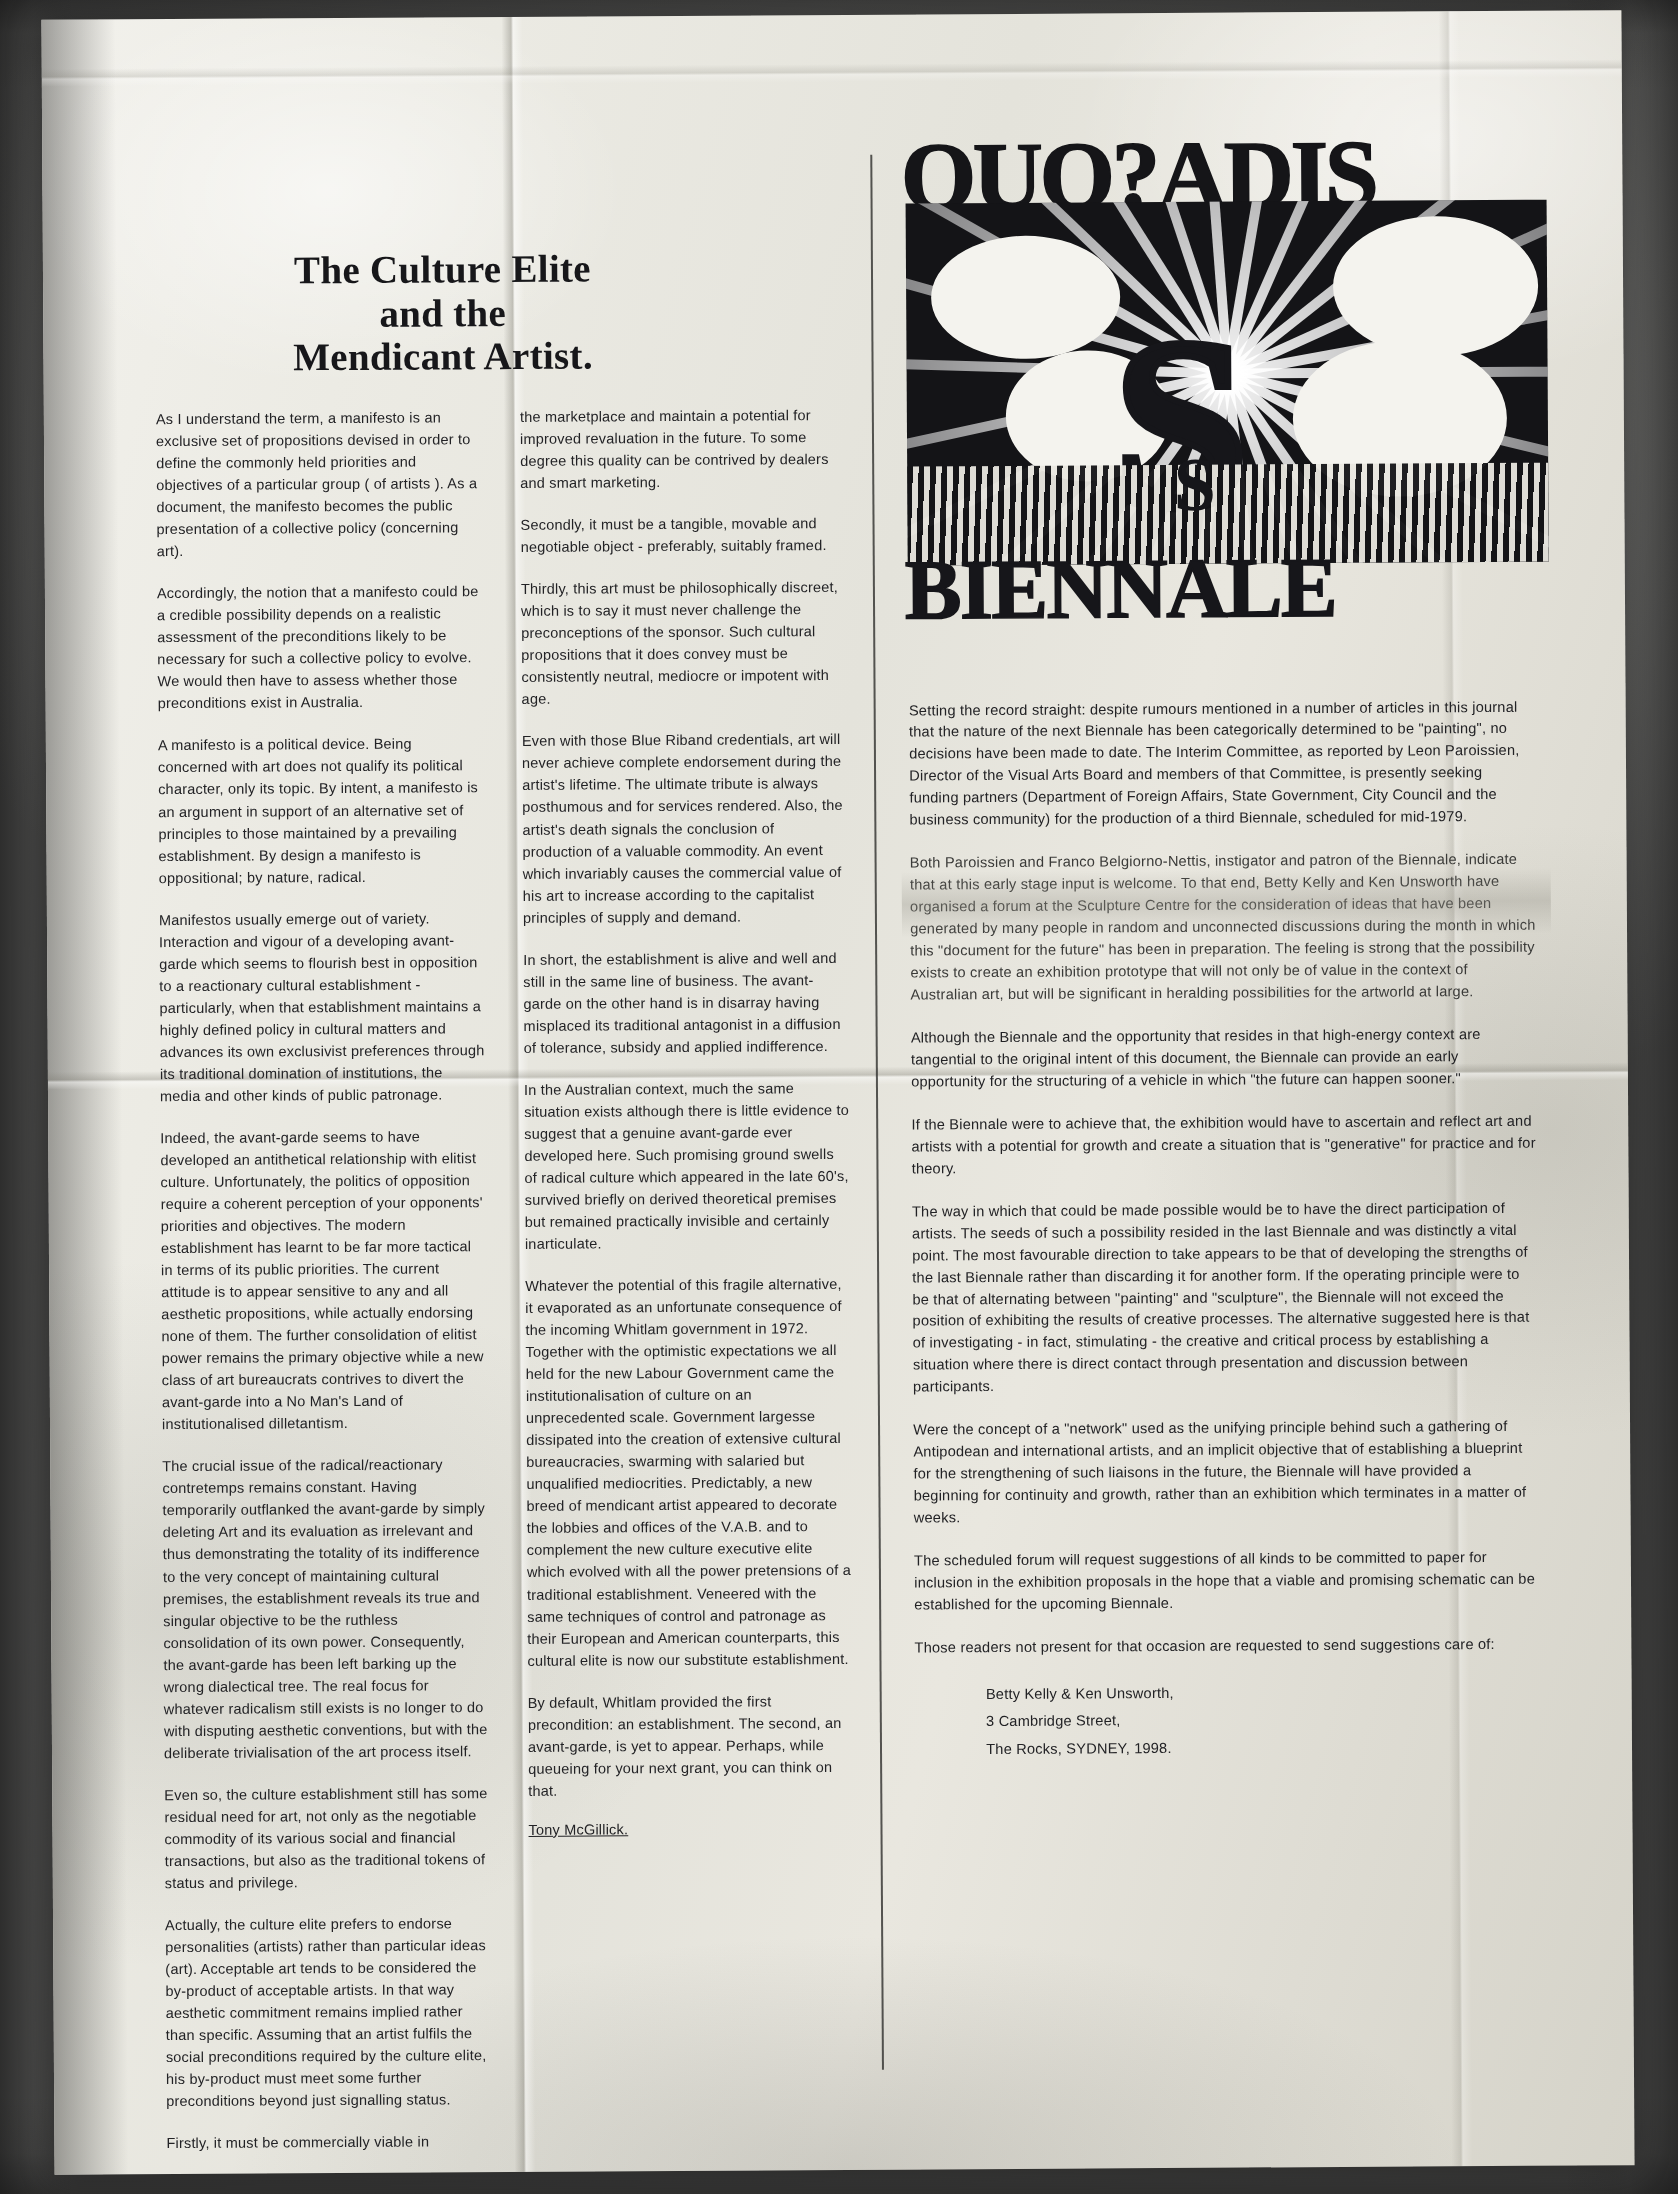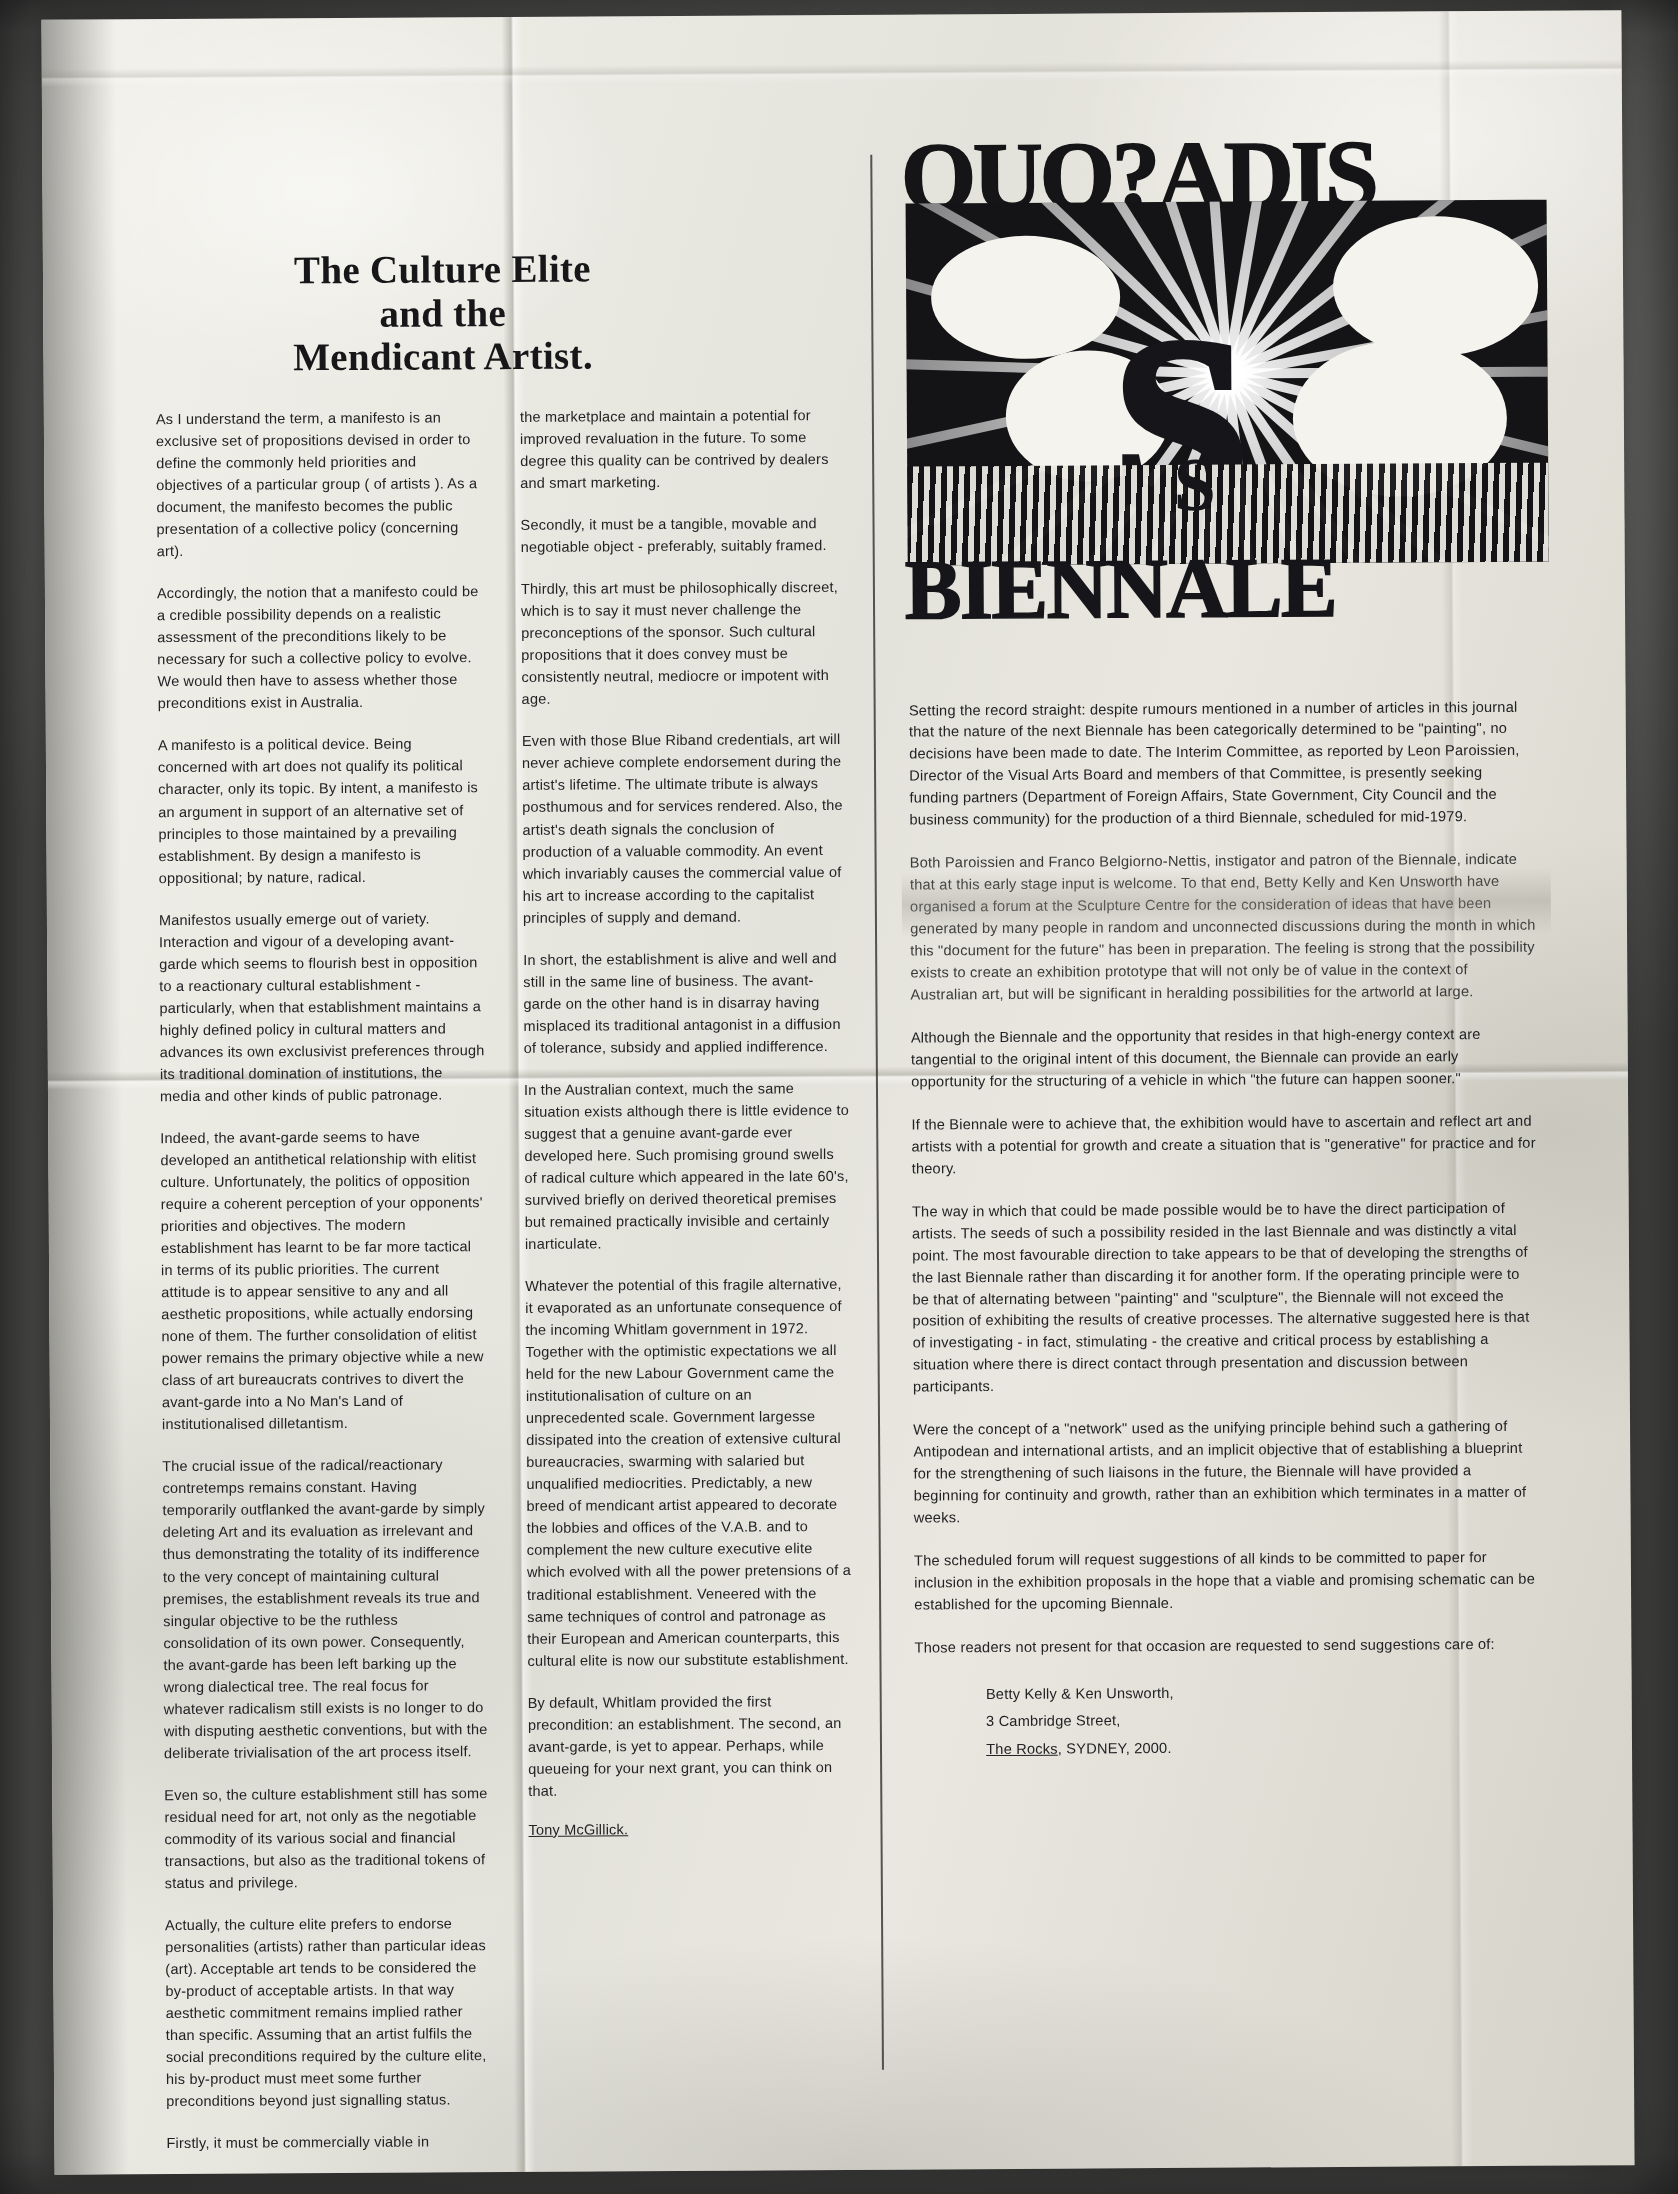--- a/index.html
+++ b/index.html
@@ -217,21 +217,21 @@
     color:#222225;
   }
   #right-body .faded{ color:#3a3a38; }
   .addr{
     margin-left: 71px;
     font-size: 14.6px;
     line-height: 1.9;
     letter-spacing:0.2px;
     color:#222225;
   }
-  .addr .u{ text-decoration: underline; }
+  .addr .u{ }
 
   
   .smudge{
     position:absolute;
     background: linear-gradient(180deg, rgba(150,148,138,.0), rgba(150,148,138,.35), rgba(150,148,138,0));
     pointer-events:none;
   }
 </style>
 </head>
 <body>
@@ -338,21 +338,21 @@
           <p>If the Biennale were to achieve that, the exhibition would have to ascertain and reflect art and artists with a potential for growth and create a situation that is "generative" for practice and for theory.</p>
           <p>The way in which that could be made possible would be to have the direct participation of artists. The seeds of such a possibility resided in the last Biennale and was distinctly a vital point. The most favourable direction to take appears to be that of developing the strengths of the last Biennale rather than discarding it for another form. If the operating principle were to be that of alternating between "painting" and "sculpture", the Biennale will not exceed the position of exhibiting the results of creative processes. The alternative suggested here is that of investigating - in fact, stimulating - the creative and critical process by establishing a situation where there is direct contact through presentation and discussion between participants.</p>
           <p>Were the concept of a "network" used as the unifying principle behind such a gathering of Antipodean and international artists, and an implicit objective that of establishing a blueprint for the strengthening of such liaisons in the future, the Biennale will have provided a beginning for continuity and growth, rather than an exhibition which terminates in a matter of weeks.</p>
           <p>The scheduled forum will request suggestions of all kinds to be committed to paper for inclusion in the exhibition proposals in the hope that a viable and promising schematic can be established for the upcoming Biennale.</p>
           <p>Those readers not present for that occasion are requested to send suggestions care of:</p>
 
           <div class="addr">
             <div>Betty Kelly &amp; Ken Unsworth,</div>
             <div>3 Cambridge Street,</div>
             <div>
-              <span class="u">The Rocks</span><span>, SYDNEY, 2000.</span>
+              <span class="u">The Rocks</span><span>, SYDNEY, 1998.</span>
             </div>
           </div>
         </div>
       </div>
 
     </div>
   </div>
 </div>
 
 

